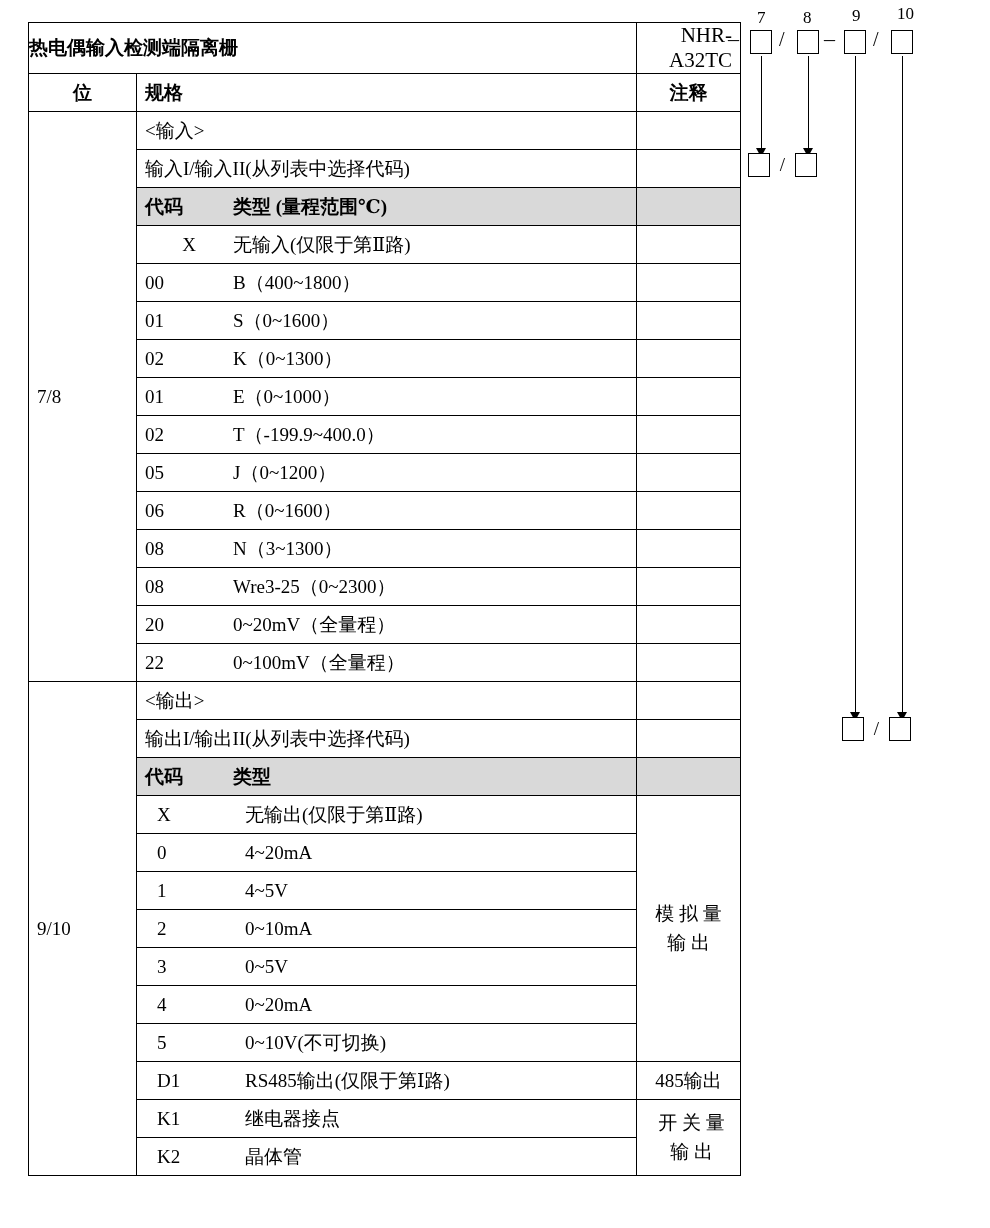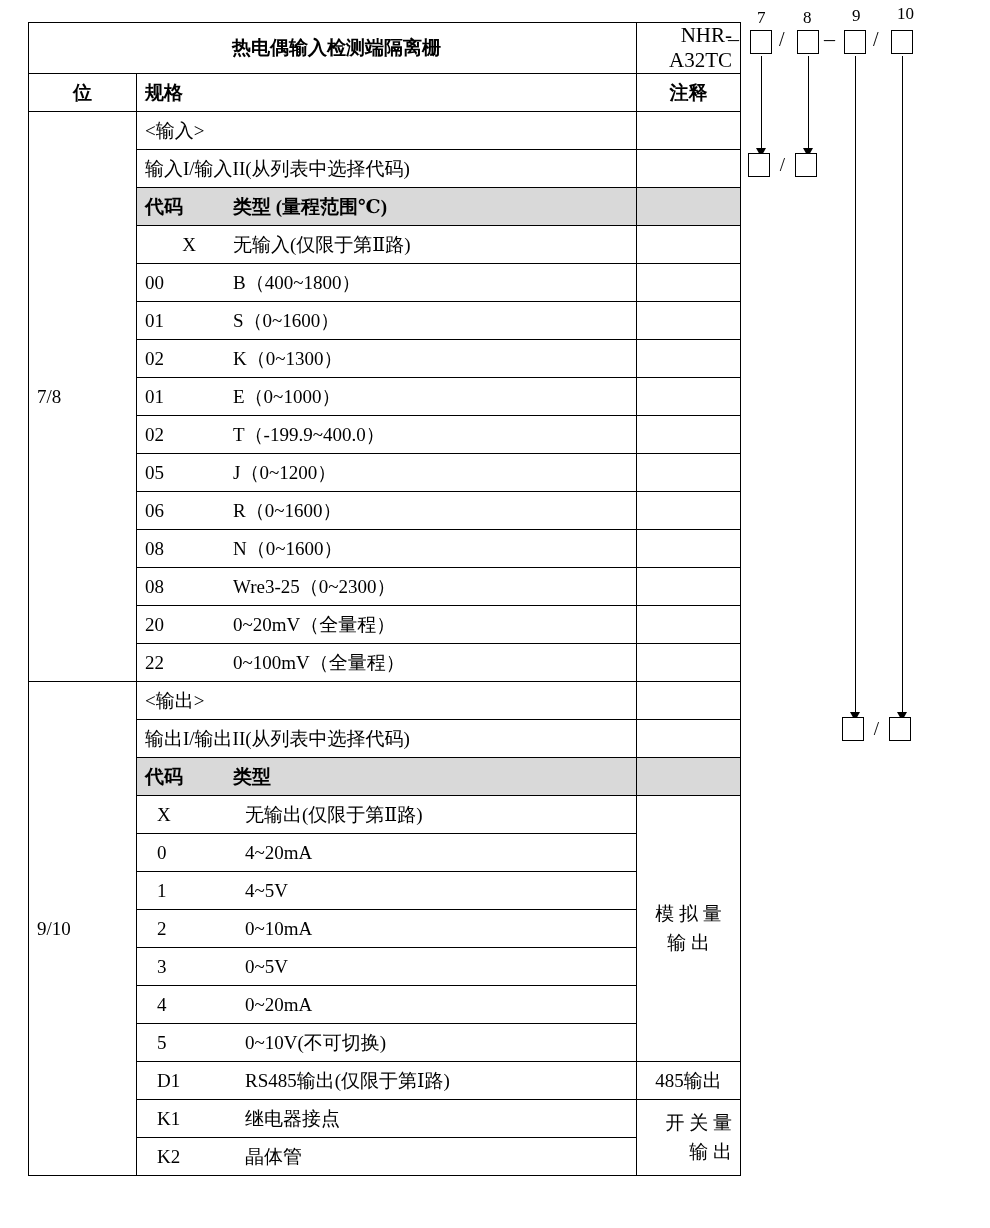--- a/index.html
+++ b/index.html
@@ -71,21 +71,21 @@
 
   .title-row td {
     border-left: none;
     border-right: none;
     border-top: none;
     border-bottom: 1.8px solid #000;
     height: 40px;
     font-size: 21px;
     font-weight: bold;
   }
-  .title-row td.title-left { text-align: center; padding-left: 16px; border-bottom: 1.8px solid #000;}
+  .title-row td.title-left { text-align: left; padding-left: 0; border-bottom: 1.8px solid #000;}
   .title-row td.title-right { text-align: right; font-weight: normal; font-size: 21px; }
 
   .head-row td {
     font-weight: bold;
     font-size: 21px;
     text-align: center;
     height: 42px;
   }
   .head-row td.col-spec { text-align: left; }
 
@@ -242,21 +242,21 @@
       </tr>
       <tr>
         <td class="col-spec"><span class="code-cell">05</span><span>J（0~1200）</span></td>
         <td class="col-note"></td>
       </tr>
       <tr>
         <td class="col-spec"><span class="code-cell">06</span><span>R（0~1600）</span></td>
         <td class="col-note"></td>
       </tr>
       <tr>
-        <td class="col-spec"><span class="code-cell">08</span><span>N（0~1600）</span></td>
+        <td class="col-spec"><span class="code-cell">08</span><span>N（3~1300）</span></td>
         <td class="col-note"></td>
       </tr>
       <tr>
         <td class="col-spec"><span class="code-cell">08</span><span>Wre3-25（0~2300）</span></td>
         <td class="col-note"></td>
       </tr>
       <tr>
         <td class="col-spec"><span class="code-cell">20</span><span>0~20mV（全量程）</span></td>
         <td class="col-note"></td>
       </tr>
@@ -305,21 +305,21 @@
       </tr>
       <tr>
         <td class="col-spec"><span class="code-cell indent">5</span><span>0~10V(不可切换)</span></td>
       </tr>
       <tr>
         <td class="col-spec"><span class="code-cell indent">D1</span><span>RS485输出(仅限于第Ⅰ路)</span></td>
         <td class="col-note">485输出</td>
       </tr>
       <tr>
         <td class="col-spec"><span class="code-cell indent">K1</span><span>继电器接点</span></td>
-        <td class="col-note note-vert" rowspan="2" style="text-align:right;padding-left:14px;">
+        <td class="col-note note-vert" rowspan="2" style="text-align:center;padding-left:14px;">
           <div>开 关 量</div>
           <div>输 出</div>
         </td>
       </tr>
       <tr>
         <td class="col-spec"><span class="code-cell indent">K2</span><span>晶体管</span></td>
       </tr>
     </tbody>
   </table>
 

